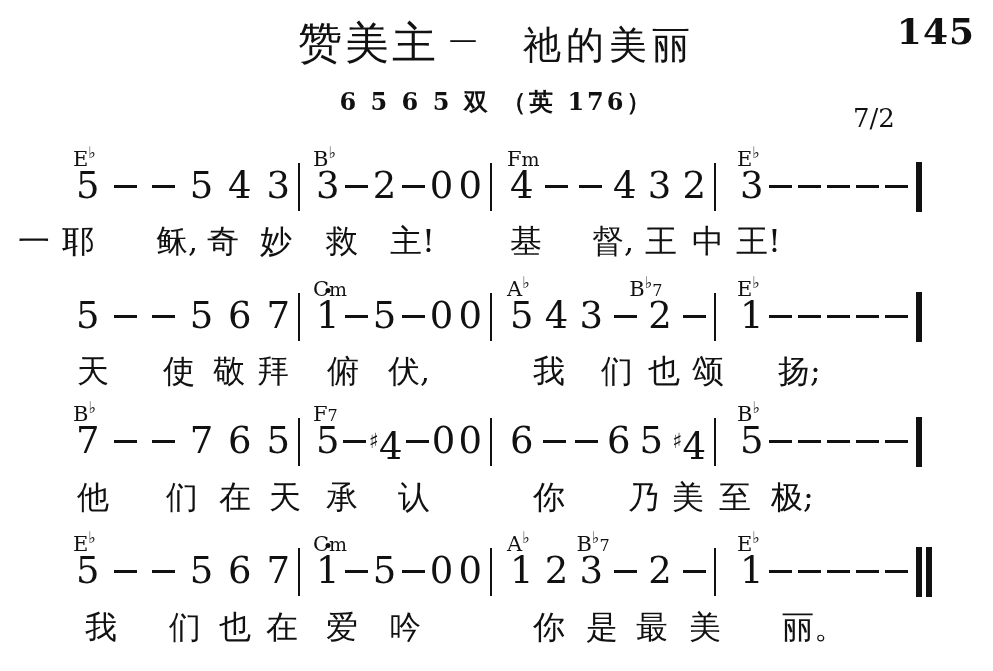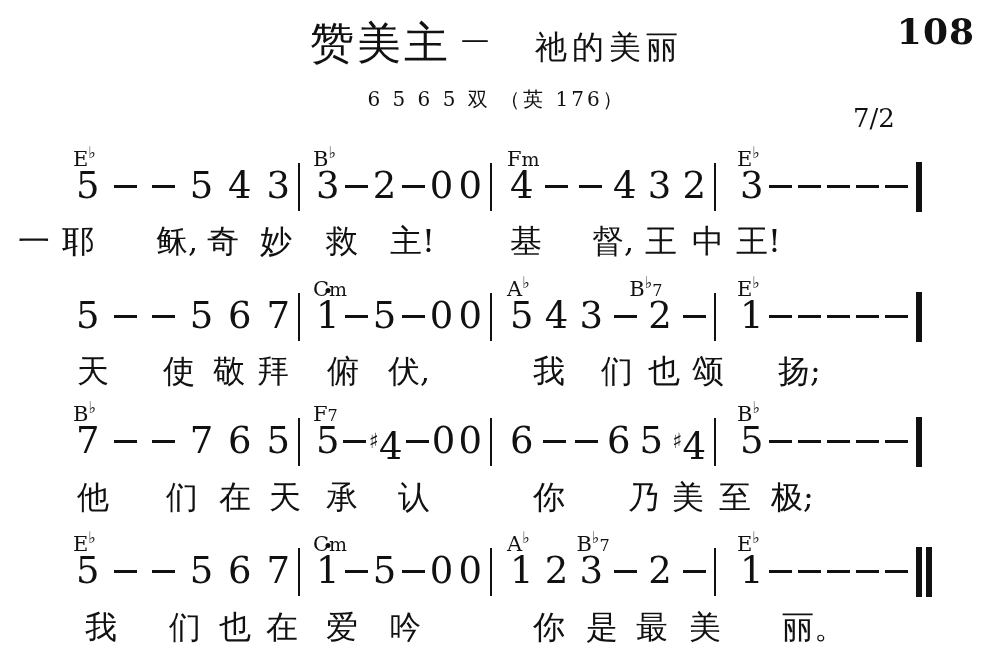--- a/index.html
+++ b/index.html
@@ -6,22 +6,22 @@
   .page{
     position:relative;width:993px;height:671px;background:#ffffff;
     font-family:"DejaVu Serif","Liberation Serif",serif;color:#111;
     overflow:hidden;margin:0 auto;
   }
   
   .pagenum{position:absolute;top:10px;right:18px;font-size:36px;font-weight:bold;letter-spacing:1px;}
   .title{position:absolute;top:14px;left:0;width:100%;text-align:center;white-space:nowrap;}
   .title-main{font-size:44px;font-weight:400;font-family:"DejaVu Sans","Liberation Sans",sans-serif;letter-spacing:3px;}
   .title-dash{font-size:28px;vertical-align:9px;margin:0 10px;}
-  .title-sub{font-size:32px;letter-spacing:5px;margin-left:36px;}
-  .meter{position:absolute;top:86px;left:0;width:100%;text-align:center;font-size:20px;letter-spacing:3px;}
+  .title-sub{font-size:38px;letter-spacing:5px;margin-left:36px;}
+  .meter{position:absolute;top:86px;left:0;width:100%;text-align:center;font-size:24px;letter-spacing:3px;font-weight:bold;}
   .key{position:absolute;top:108px;left:100px;font-size:22px;letter-spacing:2px;}
   .time{position:absolute;top:103px;left:853px;font-size:26px;}
   
   .music-line{position:absolute;left:0;width:100%;height:44px;}
   .measure{position:absolute;top:0;display:flex;justify-content:space-between;align-items:flex-start;font-size:37px;line-height:40px;}
   .note{position:relative;display:inline-block;}
   .note-dash{position:relative;display:inline-block;width:23px;height:3px;background:#111;margin-top:19px;}
   .octdot{position:absolute;top:-8px;left:50%;transform:translateX(-50%);width:5px;height:5px;border-radius:50%;background:#111;}
   .sharp{font-size:21px;vertical-align:11px;margin-right:0px;font-family:"DejaVu Sans","Liberation Sans",sans-serif;}
   .chord{position:absolute;bottom:36px;left:-3px;font-size:21px;line-height:1;white-space:nowrap;font-family:"DejaVu Serif","Liberation Serif",serif;}
@@ -31,21 +31,21 @@
   .barline{position:absolute;top:-3px;width:2px;height:48px;background:#111;}
   .barline.final{width:6px;height:50px;top:-4px;}
   
   .lyric-line{position:absolute;left:0;width:100%;height:40px;font-size:32px;line-height:38px;}
   .syll{position:absolute;top:0;white-space:nowrap;}
 </style>
 </head>
 <body>
 
 <div class="page">
-  <div class="pagenum">108</div>
+  <div class="pagenum">145</div>
   <div class="title">
     <span class="title-main">赞美主</span><span class="title-dash">—</span><span class="title-sub">祂的美丽</span>
   </div>
   <div class="meter">6 5 6 5 双 （英 176）</div>
   <div class="time">7/2</div>
   <div id="music-host">
       <div class="music-line" style="top: 166px;">
         <div class="measure" style="left: 76px; width: 214px;">
           <span class="note">5<span class="chord">E<span class="flat">♭</span></span></span>
           <span class="note-dash"></span>

